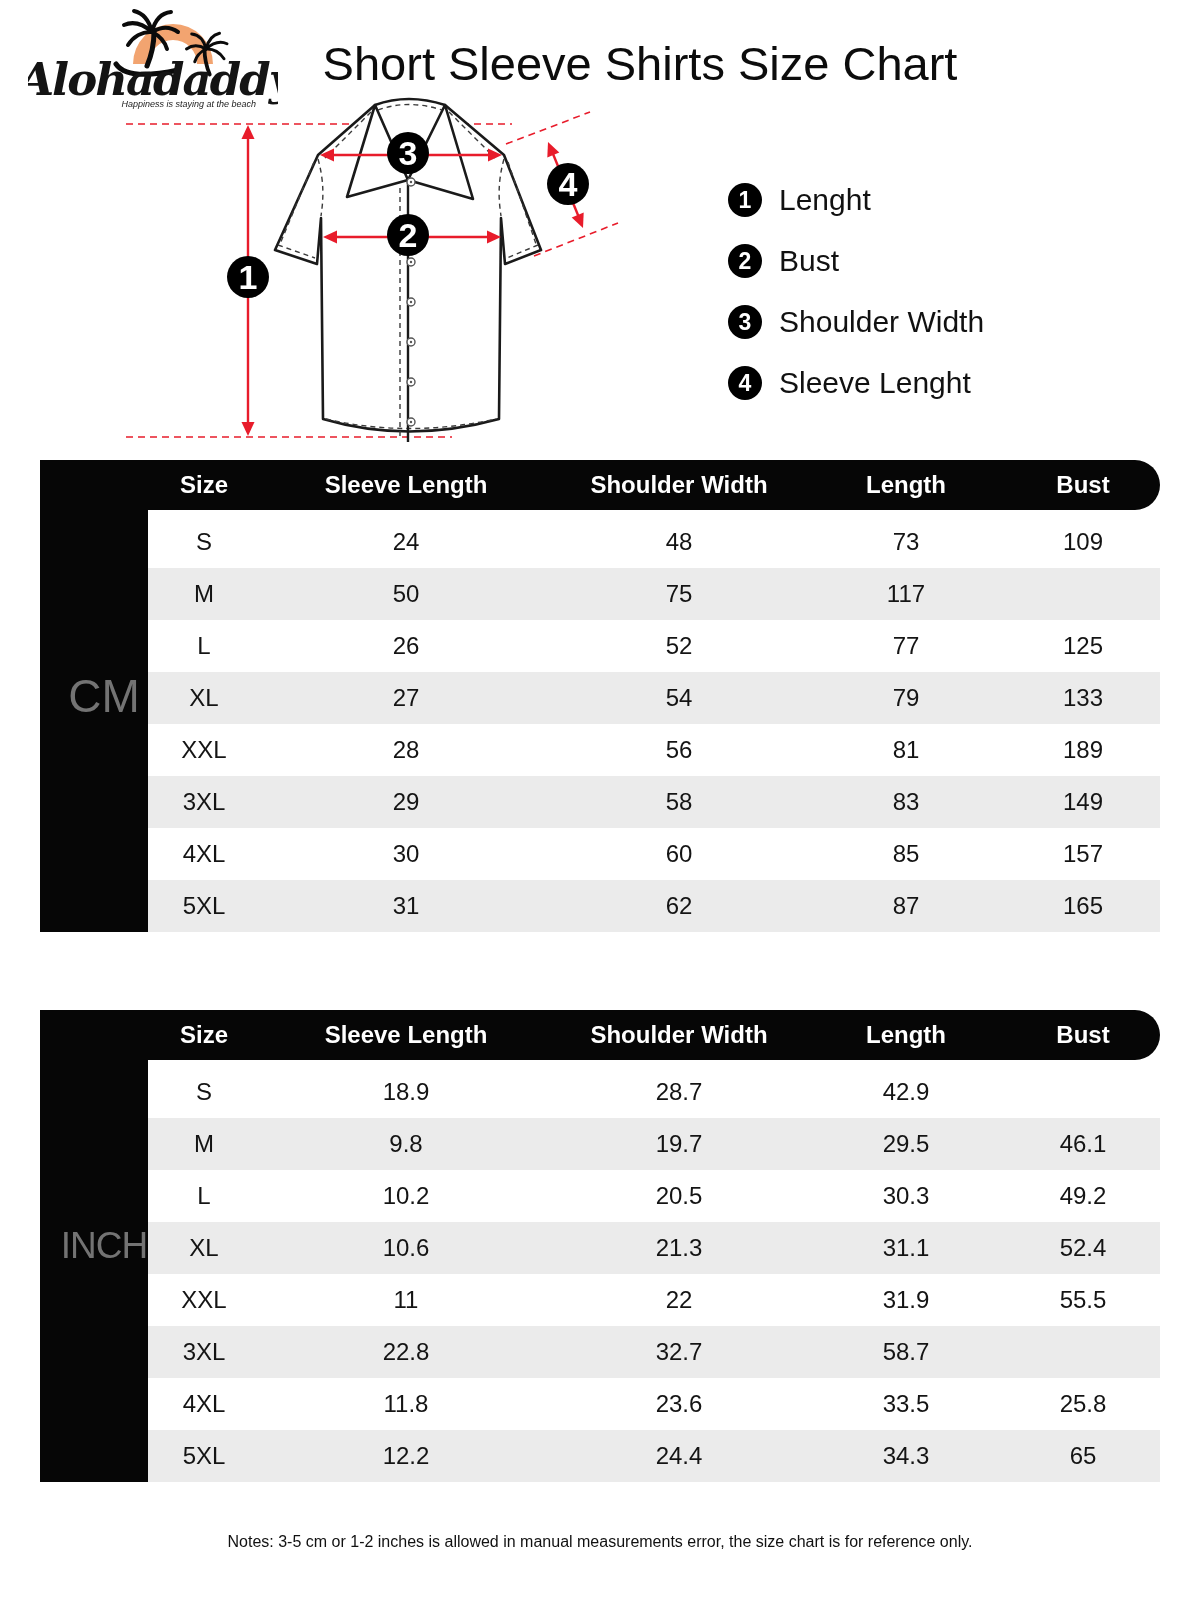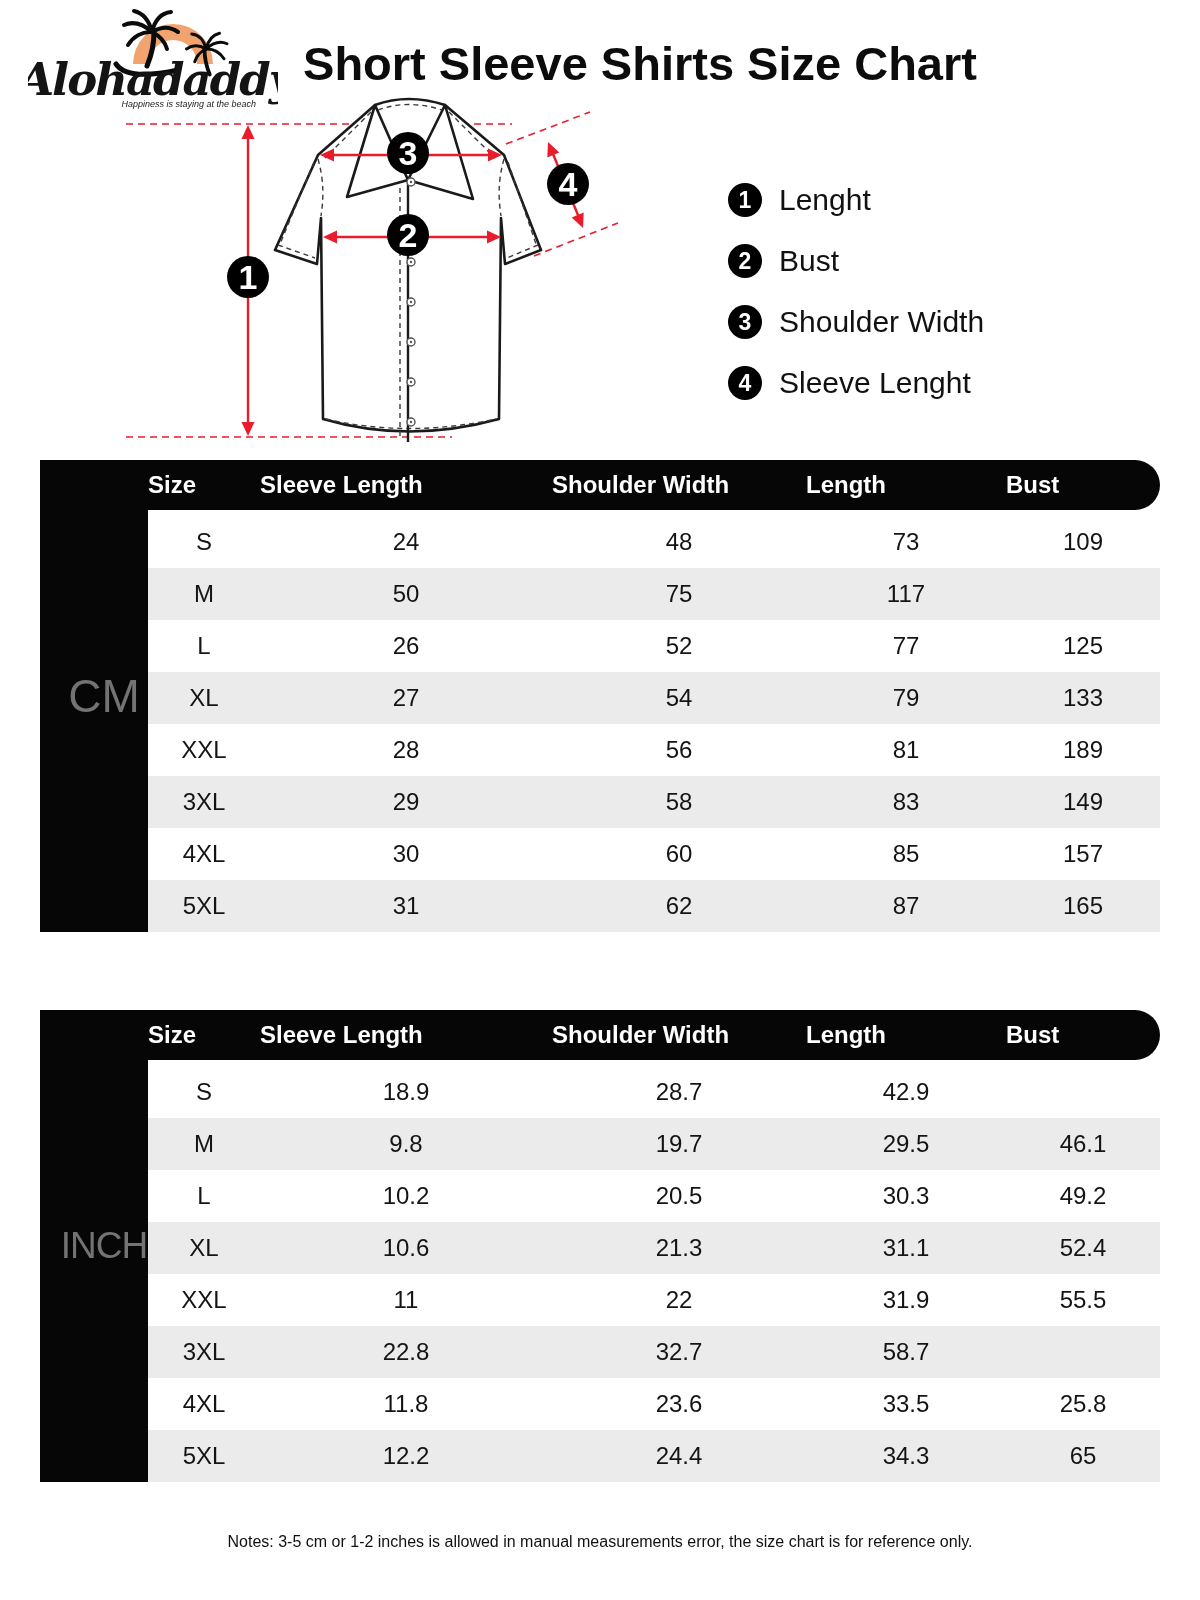--- a/index.html
+++ b/index.html
@@ -9,21 +9,21 @@
   
   .logo { position:absolute; left:28px; top:2px; width:250px; height:112px; }
   .trunk { fill:none; stroke:#0b0b0b; stroke-width:5; stroke-linecap:round; }
   .frond { fill:none; stroke:#0b0b0b; stroke-width:4; stroke-linecap:round; }
   .brand-script { font-family:"DejaVu Serif", serif; font-style:italic; font-weight:bold;
                   font-size:45px; fill:#141414; text-anchor:middle; letter-spacing:-2px; }
   .brand-tag { font-size:9px; font-style:italic; fill:#222; text-anchor:end; }
 
   
   .title { position:absolute; left:80px; right:0; top:36px; text-align:center;
-           font-size:47px; font-weight:bold; color:#0c0c0c; letter-spacing:0; }
+           font-size:47px; font-weight:normal; color:#0c0c0c; letter-spacing:0; }
 
   
   .shirt-wrap { position:absolute; left:120px; top:92px; width:580px; height:362px; }
   .cloth  { fill:#ffffff; stroke:#1a1a1a; stroke-width:2.6; stroke-linejoin:round; }
   .seam   { fill:none; stroke:#3a3a3a; stroke-width:1.4; stroke-dasharray:5 4; }
   .line2  { stroke:#1a1a1a; stroke-width:2.4; }
   .btn    { fill:#fff; stroke:#555; stroke-width:1.4; }
   .rguide { stroke:#e81c2b; stroke-width:1.6; stroke-dasharray:7 5; }
   .rline  { stroke:#e81c2b; stroke-width:2.4; fill:none; }
   .rhead  { fill:#e81c2b; }
@@ -42,21 +42,21 @@
   
   .size-table { position:absolute; left:40px; width:1120px; }
   .table-cm   { top:460px; }
   .table-inch { top:1010px; }
   .size-table::before { content:""; position:absolute; left:0; top:0; bottom:0; width:108px;
                         background:#060606; }
   .thead { position:relative; display:grid;
            grid-template-columns:108px 112px 292px 254px 200px 154px;
            height:50px; background:#060606; border-radius:0 25px 25px 0;
            align-items:center; margin-bottom:6px; }
-  .hcell { color:#fff; font-weight:bold; font-size:24px; }
+  .hcell { color:#fff; font-weight:bold; font-size:24px; text-align:center; }
   .tbody { position:relative; margin-left:108px; }
   .trow  { display:grid; grid-template-columns:112px 292px 254px 200px 154px;
            height:52px; align-items:center; }
   .trow:nth-child(even) { background:#ebebeb; }
   .tcell { text-align:center; font-size:24px; color:#141414; }
   .unit-label { position:absolute; left:0; top:0; bottom:0; width:128px; z-index:2;
                 display:flex; align-items:center; justify-content:center;
                 color:#737373; font-weight:normal; }
   .table-cm  .unit-label { font-size:46px; }
   .table-inch .unit-label { font-size:37px; letter-spacing:-1px; }

